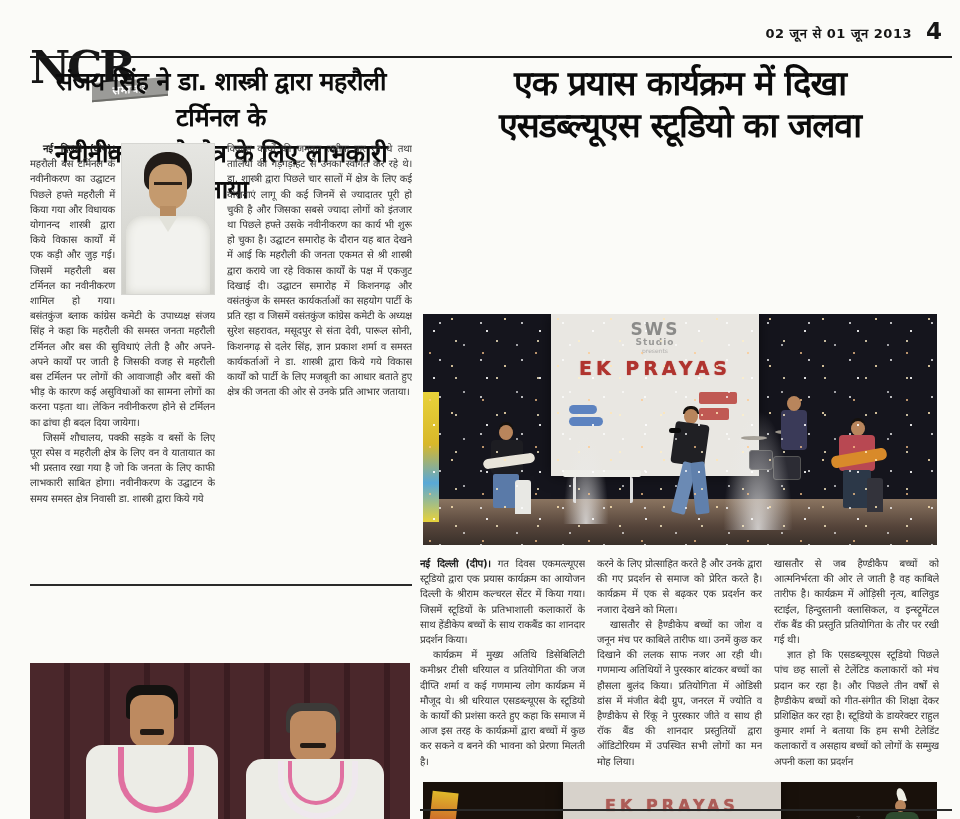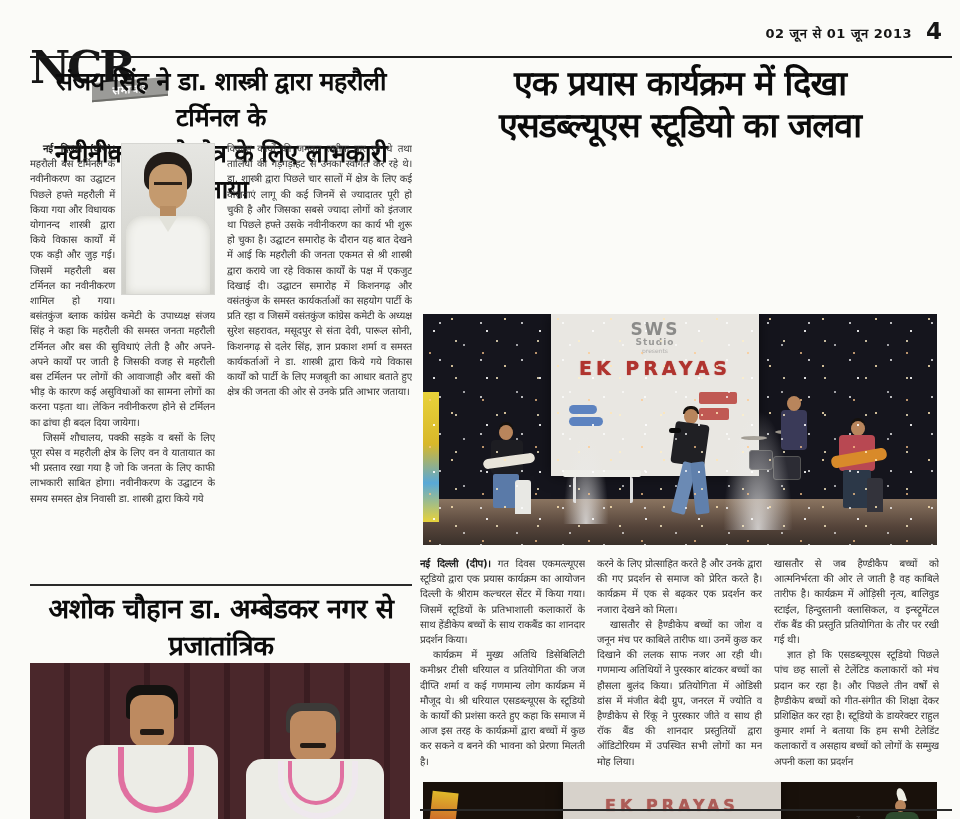--- a/index.html
+++ b/index.html
@@ -160,24 +160,20 @@
       <p class="first"><span class="dateline">नई दिल्ली (दीप)।</span> <span>महरौली बस टर्मिनल के नवीनीकरण का उद्घाटन पिछले हफ्ते महरौली में किया गया और विधायक योगानन्द शास्त्री द्वारा किये विकास कार्यों में एक कड़ी और जुड़ गई। जिसमें महरौली बस टर्मिनल का नवीनीकरण शामिल हो गया। बसंतकुंज ब्लाक कांग्रेस कमेटी के उपाध्यक्ष संजय सिंह ने कहा कि महरौली की समस्त जनता महरौली टर्मिनल और बस की सुविधाएं लेती है और अपने-अपने कार्यों पर जाती है जिसकी वजह से महरौली बस टर्मिलन पर लोगों की आवाजाही और बसों की भीड़ के कारण कई असुविधाओं का सामना लोगों का करना पड़ता था। लेकिन नवीनीकरण होने से टर्मिलन का ढांचा ही बदल दिया जायेगा।</span></p>
       <p>जिसमें शौचालय, पक्की सड़के व बसों के लिए पूरा स्पेस व महरौली क्षेत्र के लिए वन वे यातायात का भी प्रस्ताव रखा गया है जो कि जनता के लिए काफी लाभकारी साबित होगा। नवीनीकरण के उद्घाटन के समय समस्त क्षेत्र निवासी डा. शास्त्री द्वारा किये गये</p>
     </div>
     <div class="col">
       <p style="text-indent:0">विकास कार्यों की जमकर तारीफ कर रहे थे तथा तालियों की गड़गड़ाहट से उनका स्वागत कर रहे थे। डा. शास्त्री द्वारा पिछले चार सालों में क्षेत्र के लिए कई योजनाएं लागू की कई जिनमें से ज्यादातर पूरी हो चुकी है और जिसका सबसे ज्यादा लोगों को इंतजार था पिछले हफ्ते उसके नवीनीकरण का कार्य भी शुरू हो चुका है। उद्घाटन समारोह के दौरान यह बात देखने में आई कि महरौली की जनता एकमत से श्री शास्त्री द्वारा कराये जा रहे विकास कार्यों के पक्ष में एकजुट दिखाई दी। उद्घाटन समारोह में किशनगढ़ और वसंतकुंज के समस्त कार्यकर्ताओं का सहयोग पार्टी के प्रति रहा व जिसमें वसंतकुंज कांग्रेस कमेटी के अध्यक्ष सुरेश सहरावत, मसूदपुर से संता देवी, पारूल सोनी, किशनगढ़ से दलेर सिंह, ज्ञान प्रकाश शर्मा व समस्त कार्यकर्ताओं ने डा. शास्त्री द्वारा किये गये विकास कार्यों को पार्टी के लिए मजबूती का आधार बताते हुए क्षेत्र की जनता की ओर से उनके प्रति आभार जताया।</p>
     </div>
   </div>
 
   <div class="abs" id="terminal-divider"></div>
 
-  <div class="abs headline" id="hl-ashok">
-    <div>अशोक चौहान डा. अम्बेडकर नगर से प्रजातांत्रिक</div>
-    <div>बहुजन शक्ति दल के उम्मीदवार चुने गये</div>
-  </div>
 
   <div class="abs photo" id="ashok-photo">
 
     <div class="man" style="left:48px;top:22px;width:150px;height:134px;">
       <div class="m-hair" style="left:48px;top:0;width:52px;height:34px;"></div>
       <div class="m-face" style="left:52px;top:10px;width:44px;height:52px;"></div>
       <div class="m-stache" style="left:62px;top:44px;width:24px;height:6px;"></div>
       <div class="m-kurta" style="left:8px;top:60px;width:132px;height:74px;"></div>
       <div class="garland" style="left:40px;top:62px;width:64px;height:60px;"></div>
     </div>

